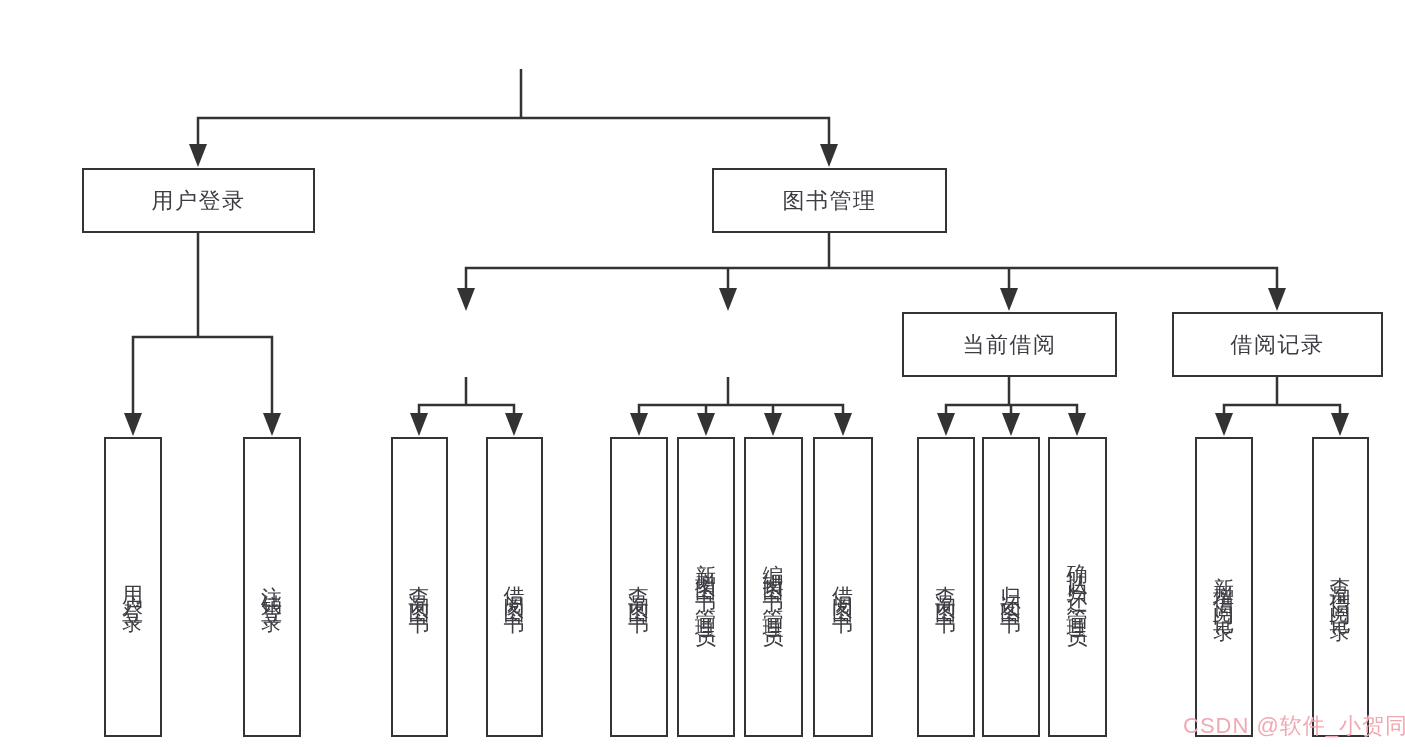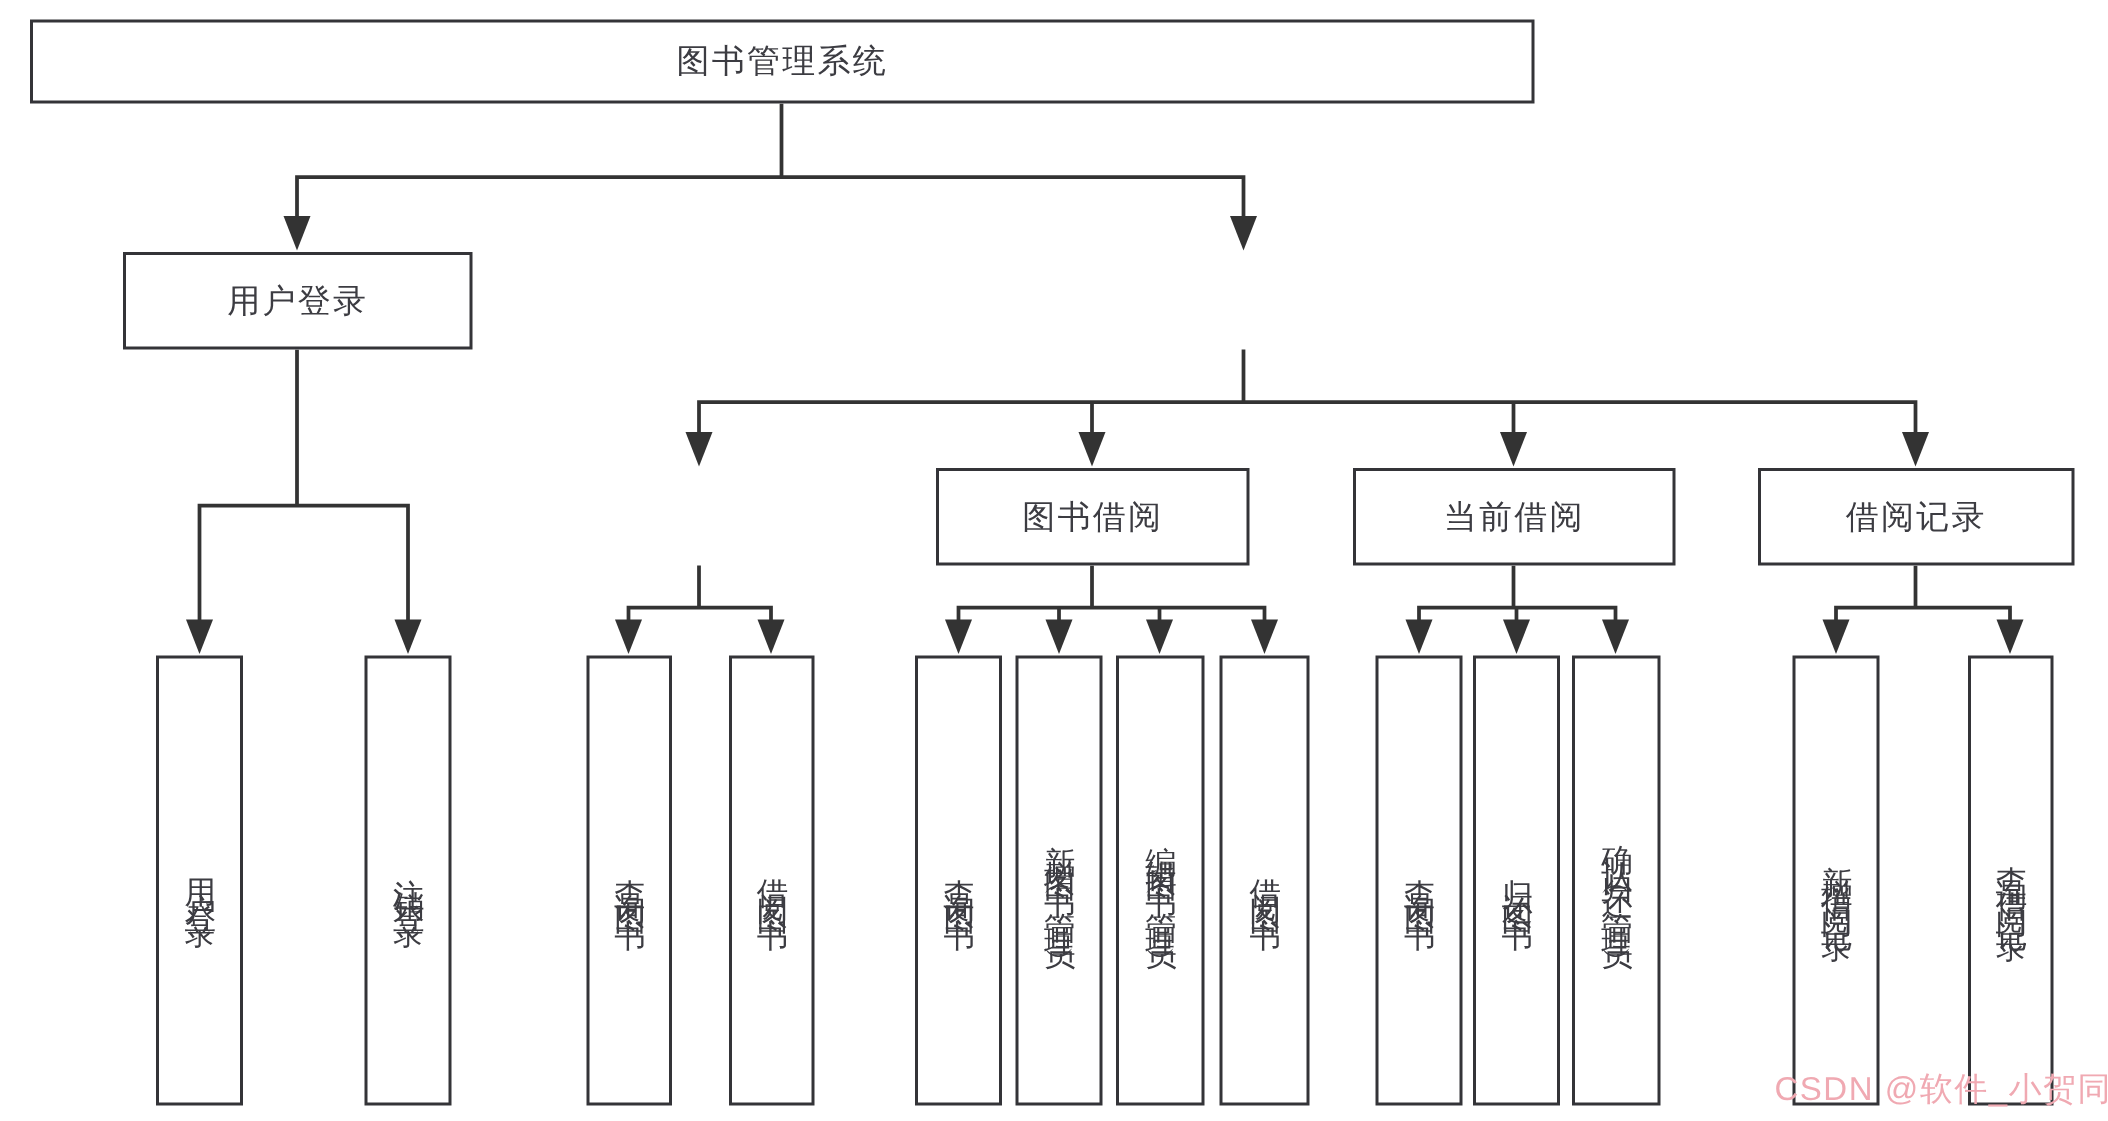--- a/index.html
+++ b/index.html
@@ -73,31 +73,28 @@
       <polygon fill="#333333" stroke="none" points="1068,413 1086,413 1077,436"></polygon>
     </g>
 
     <g>
       <path d="M1277,377 V405 M1224,414 V405 H1340 V414"></path>
       <polygon fill="#333333" stroke="none" points="1215,413 1233,413 1224,436"></polygon>
       <polygon fill="#333333" stroke="none" points="1331,413 1349,413 1340,436"></polygon>
     </g>
   </svg>
 
-  <div class="node h" style="left:20px;top:13px;width:1003px;height:56px">
-    <span>图书管理系统</span>
-  </div>
 
   <div class="node h" style="left:82px;top:168px;width:233px;height:65px">
     <span>用户登录</span>
   </div>
+  <div class="node h" style="left:712px;top:168px;width:235px;height:65px">
+    <span>图书管理</span>
+  </div>
 
-  <div class="node h" style="left:624px;top:312px;width:209px;height:65px">
-    <span>图书借阅</span>
-  </div>
   <div class="node h" style="left:1172px;top:312px;width:211px;height:65px">
     <span>借阅记录</span>
   </div>
   <div class="node h" style="left:902px;top:312px;width:215px;height:65px">
     <span>当前借阅</span>
   </div>
 
   <div class="node v" style="left:104px;top:437px;width:58px;height:300px">
     <span>用户登录</span>
   </div>

